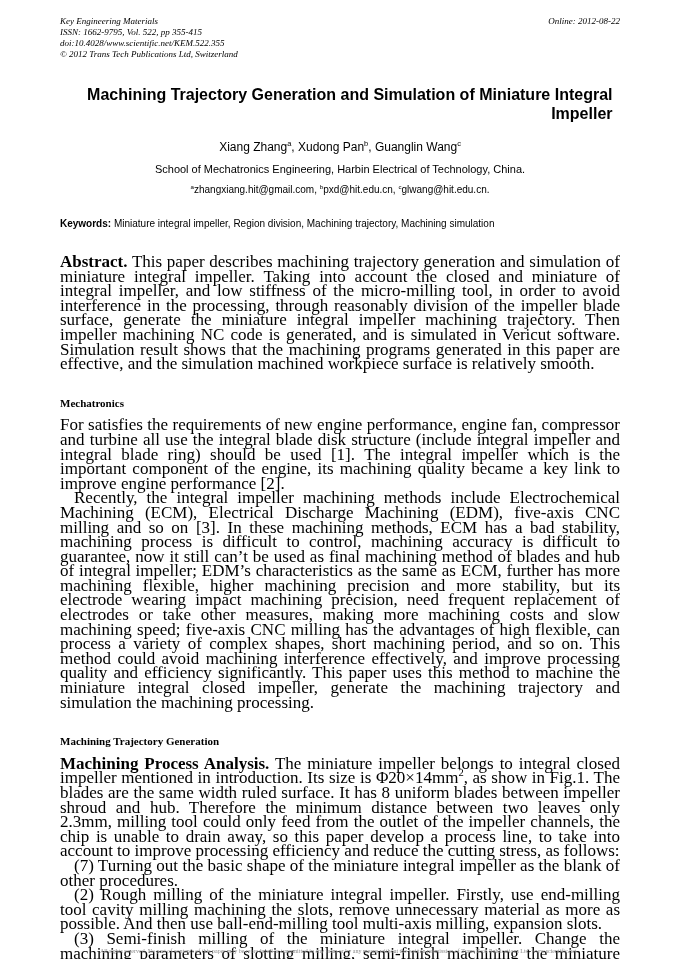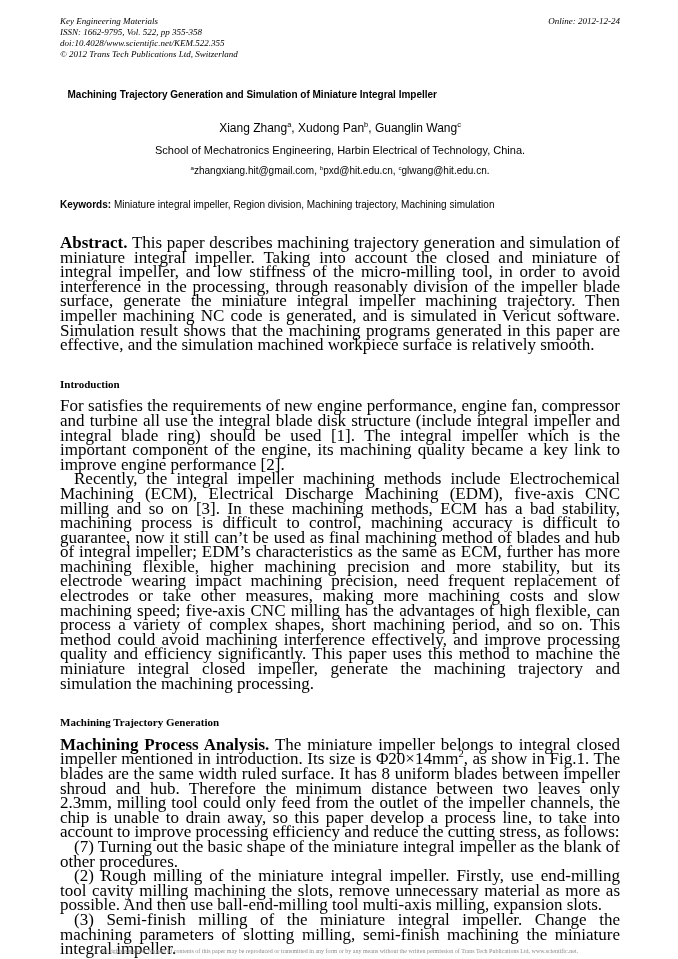--- a/index.html
+++ b/index.html
@@ -21,23 +21,23 @@
     align-items: flex-start;
     font-style: italic;
     font-size: 9px;
     line-height: 11px;
   }
   .pub-left div { white-space: nowrap; }
   .pub-right { white-space: nowrap; }
   .paper-title {
     font-family: "Liberation Sans", sans-serif;
     font-weight: bold;
-    font-size: 10px;
+    font-size: 16px;
     line-height: 19px;
-    text-align: left;
+    text-align: right;
     max-width: 545px;
     margin: 25px auto 0 auto;
   }
   .authors {
     font-family: "Liberation Sans", sans-serif;
     font-size: 12px;
     text-align: center;
     margin: 17px 0 0 0;
   }
   .affiliation {
@@ -88,40 +88,40 @@
   b { font-weight: bold; }
 </style>
 </head>
 <body>
 
 <div class="page">
 
   <header class="pub-header">
     <div class="pub-left">
       <div>Key Engineering Materials</div>
-      <div>ISSN: 1662-9795, Vol. 522, pp 355-358</div>
+      <div>ISSN: 1662-9795, Vol. 522, pp 355-415</div>
       <div>doi:10.4028/www.scientific.net/KEM.522.355</div>
       <div>© 2012 Trans Tech Publications Ltd, Switzerland</div>
     </div>
-    <div class="pub-right">Online: 2012-12-24</div>
+    <div class="pub-right">Online: 2012-08-22</div>
   </header>
 
   <h1 class="paper-title">Machining Trajectory Generation and Simulation of Miniature Integral Impeller</h1>
 
   <p class="authors"><span>Xiang Zhang</span><sup>a</sup><span>, </span><span>Xudong Pan</span><sup>b</sup><span>, </span><span>Guanglin Wang</span><sup>c</sup></p>
 
   <p class="affiliation">School of Mechatronics Engineering, Harbin Electrical of Technology, China.</p>
 
   <p class="emails"><sup>a</sup><span>zhangxiang.hit@gmail.com, </span><sup>b</sup><span>pxd@hit.edu.cn, </span><sup>c</sup><span>glwang@hit.edu.cn.</span></p>
 
   <p class="keywords"><b>Keywords:</b><span> Miniature integral impeller, Region division, Machining trajectory, Machining simulation</span></p>
 
   <p class="body-text abstract"><b>Abstract.</b><span> This paper describes machining trajectory generation and simulation of miniature integral impeller. Taking into account the closed and miniature of integral impeller, and low stiffness of the micro-milling tool, in order to avoid interference in the processing, through reasonably division of the impeller blade surface, generate the miniature integral impeller machining trajectory. Then impeller machining NC code is generated, and is simulated in Vericut software. Simulation result shows that the machining programs generated in this paper are effective, and the simulation machined workpiece surface is relatively smooth.</span></p>
 
-  <h2 class="section-heading">Introduction</h2>
+  <h2 class="section-heading">Mechatronics</h2>
   <p class="body-text">For satisfies the requirements of new engine performance, engine fan, compressor and turbine all use the integral blade disk structure (include integral impeller and integral blade ring) should be used [1]. The integral impeller which is the important component of the engine, its machining quality became a key link to improve engine performance [2].</p>
   <p class="body-text indent">Recently, the integral impeller machining methods include Electrochemical Machining (ECM), Electrical Discharge Machining (EDM), five-axis CNC milling and so on [3]. In these machining methods, ECM has a bad stability, machining process is difficult to control, machining accuracy is difficult to guarantee, now it still can’t be used as final machining method of blades and hub of integral impeller; EDM’s characteristics as the same as ECM, further has more machining flexible, higher machining precision and more stability, but its electrode wearing impact machining precision, need frequent replacement of electrodes or take other measures, making more machining costs and slow machining speed; five-axis CNC milling has the advantages of high flexible, can process a variety of complex shapes, short machining period, and so on. This method could avoid machining interference effectively, and improve processing quality and efficiency significantly. This paper uses this method to machine the miniature integral closed impeller, generate the machining trajectory and simulation the machining processing.</p>
 
   <h2 class="section-heading">Machining Trajectory Generation</h2>
   <p class="body-text"><b>Machining Process Analysis.</b><span> The miniature impeller belongs to integral closed impeller mentioned in introduction. Its size is Φ20×14mm</span><sup>2</sup><span>, as show in Fig.1. The blades are the same width ruled surface. It has 8 uniform blades between impeller shroud and hub. Therefore the minimum distance between two leaves only 2.3mm, milling tool could only feed from the outlet of the impeller channels, the chip is unable to drain away, so this paper develop a process line, to take into account to improve processing efficiency and reduce the cutting stress, as follows:</span></p>
   <p class="body-text indent">(7) Turning out the basic shape of the miniature integral impeller as the blank of other procedures.</p>
   <p class="body-text indent">(2) Rough milling of the miniature integral impeller. Firstly, use end-milling tool cavity milling machining the slots, remove unnecessary material as more as possible. And then use ball-end-milling tool multi-axis milling, expansion slots.</p>
   <p class="body-text indent">(3) Semi-finish milling of the miniature integral impeller. Change the machining parameters of slotting milling, semi-finish machining the miniature integral impeller.</p>
 
   <div class="page-footer">All rights reserved. No part of contents of this paper may be reproduced or transmitted in any form or by any means without the written permission of Trans Tech Publications Ltd, www.scientific.net.</div>

